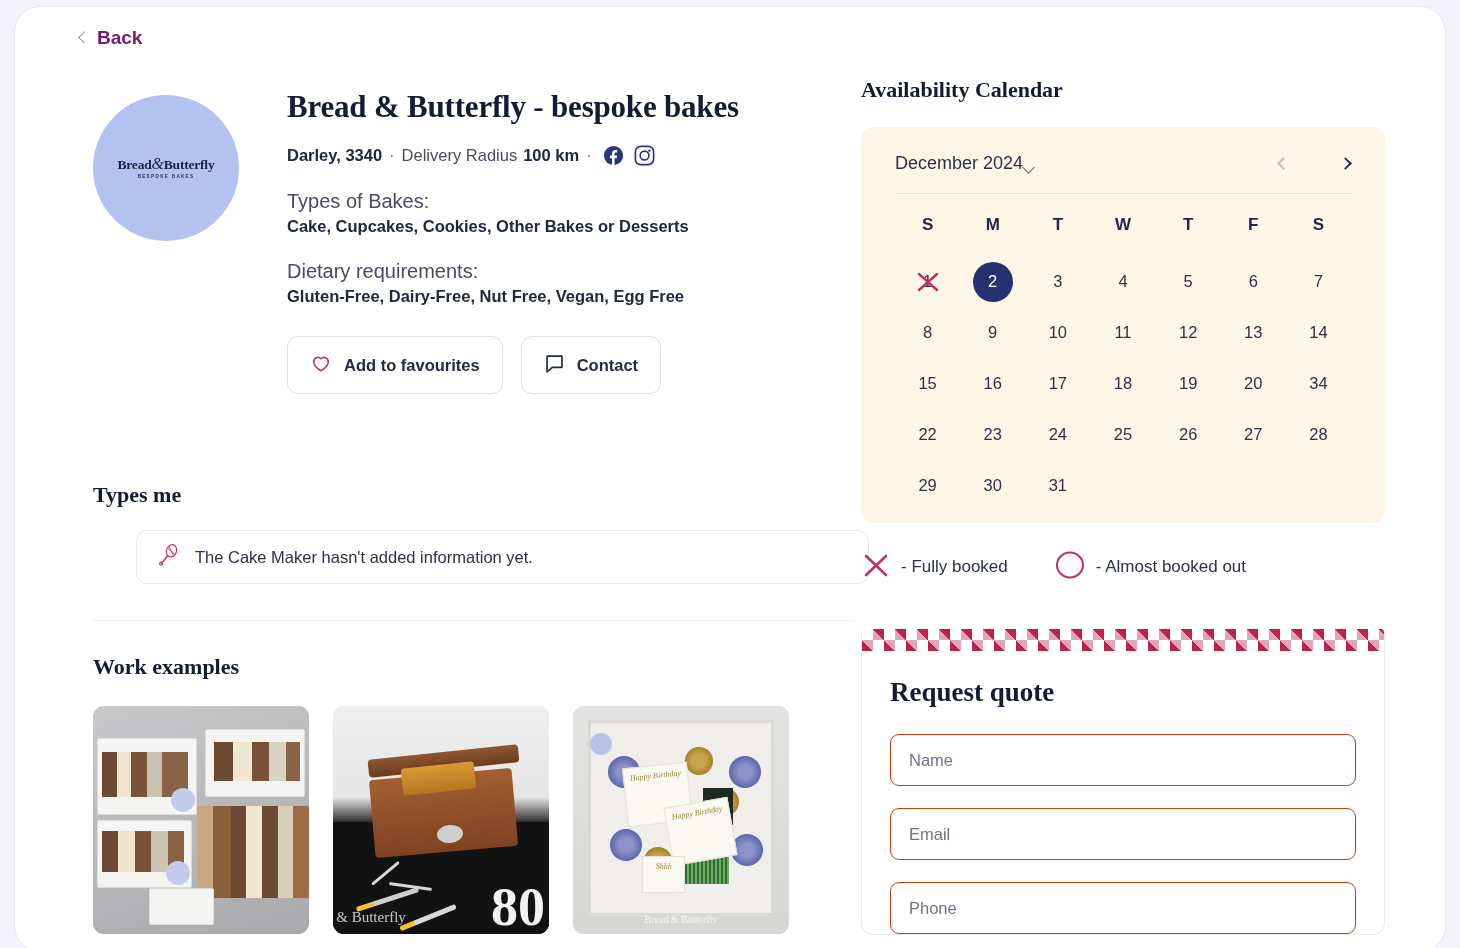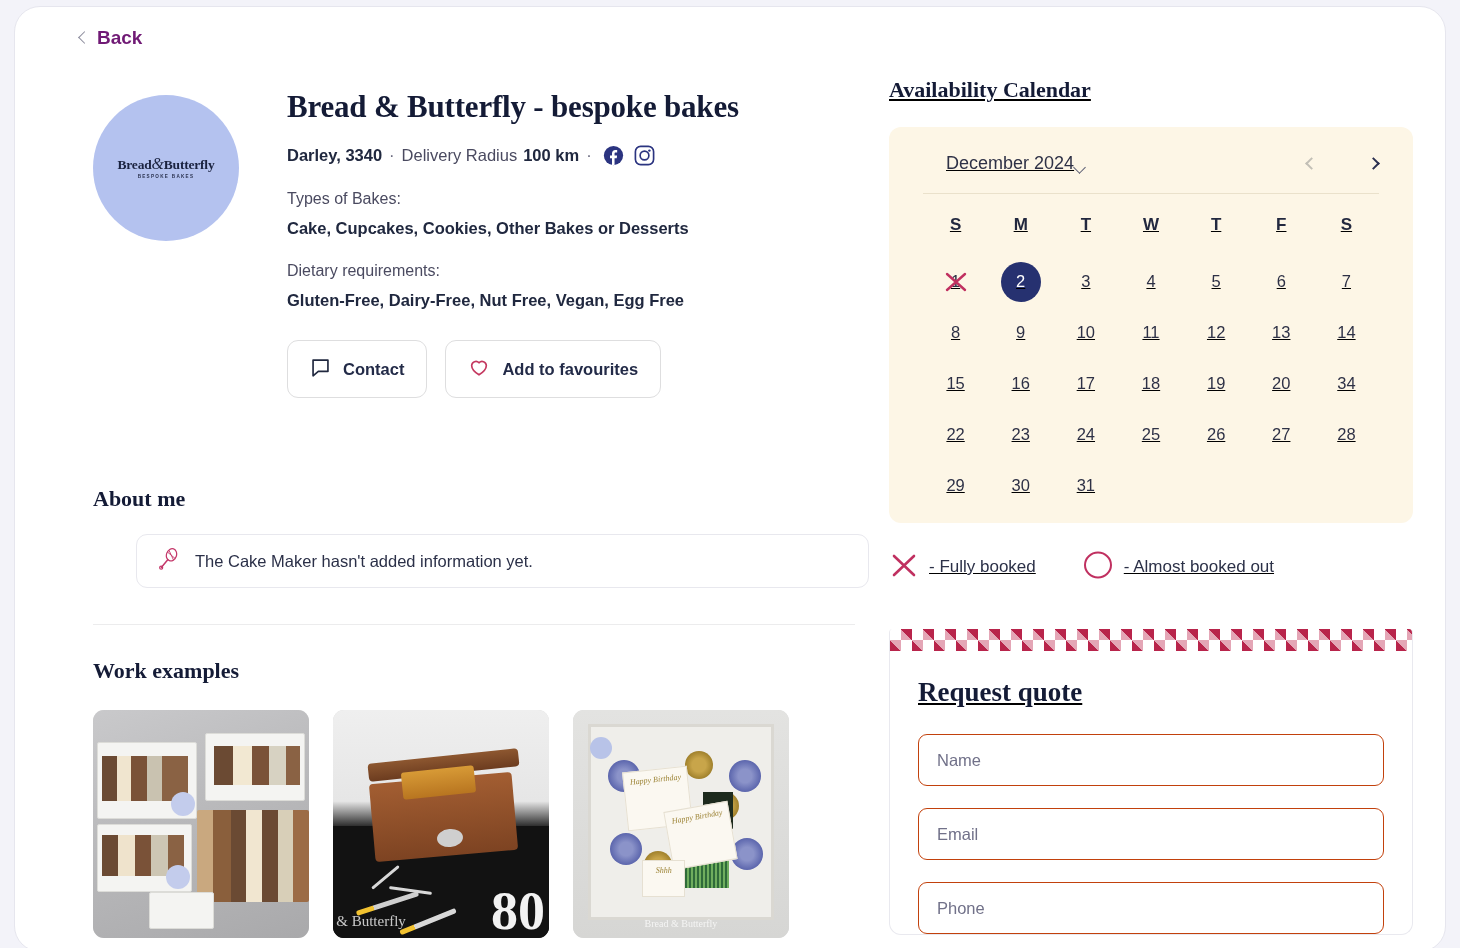--- a/index.html
+++ b/index.html
@@ -67,22 +67,22 @@
     margin-top: 20px;
     display: flex; align-items: center;
     font-size: 16.5px; color: #4a4a60;
   }
   .meta-line .b { font-weight: 700; color: #20283f; }
   .dot-sep { margin: 0 7px; color: #6b6b80; }
   .social { display: flex; align-items: center; gap: 10px; margin-left: 4px; }
   .soc-icon { cursor: pointer; display: flex; }
 
   .field-block { margin-top: 24px; }
-  .field-label { font-size: 16px; color: #4a4a60; }
-  .field-value { font-size: 16.5px; color: #20283f; font-weight: 700; margin-top: 11px; }
+  .field-label { font-size: 20px; color: #4a4a60; }
+  .field-value { font-size: 16.5px; color: #20283f; font-weight: 700; margin-top: 4px; }
 
   .btn-row { display: flex; gap: 18px; margin-top: 30px; }
   .btn {
     display: flex; align-items: center; gap: 12px;
     border: 1px solid #dededf; border-radius: 11px;
     background: #fff; padding: 15px 22px;
     cursor: pointer;
   }
   .btn-label { font-size: 16.5px; font-weight: 700; color: #232b48; }
 
@@ -130,35 +130,35 @@
   .ph3 .tray { position:absolute; left:7%; top:6%; width:86%; height:86%; background:#efeeea; border:3px solid #dad8d2;}
   .ph3 .ros { position:absolute; width:32px;height:32px;border-radius:50%;background:radial-gradient(circle,#8b93c9 30%,#5c66ad 70%);}
   .ph3 .gold { position:absolute; width:28px;height:28px;border-radius:50%;background:radial-gradient(circle,#c8a54a 35%,#9b7c28 75%);}
   .ph3 .card { position:absolute; background:#fbf8f1; border:1px solid #e6e0d2; transform:rotate(-6deg);}
   .ph3 .cardtxt { font-family:"Liberation Serif",serif; font-style:italic; font-size:8px; color:#9d8436; text-align:center; line-height:1.2; padding-top:5px;}
   .ph3 .grn { position:absolute; background:#2f6b3a; }
   .ph3 .wm { position:absolute; left:0; right:0; bottom:9px; text-align:center; font-family:"Liberation Serif",serif; font-size:10px; color:#fff; opacity:.75;}
   .ph3 .badge { position:absolute; left:8%; top:12%; width:22px;height:22px;border-radius:50%;background:#b8c3e8;}
 
   
-  .right-col { position: absolute; left: 860px; top: 70px; width: 540px; text-decoration: underline; }
+  .right-col { position: absolute; left: 832px; top: 70px; width: 540px; }
 
   .cal-heading {
     font-family: "Liberation Serif", serif;
     font-size: 22px; font-weight: 700; color: #141b36;
     margin-left: 14px;
   }
   .cal-card {
     margin-top: 24px; margin-left: 14px;
     width: 524px; height: 396px;
     background: #fdf6e6; border-radius: 12px;
     padding: 26px 34px 0 34px;
   }
   .cal-top { display: flex; align-items: center; justify-content: space-between; }
-  .cal-month-btn { display: flex; align-items: flex-end; gap: 0; cursor: pointer; margin-left: 23px; }
+  .cal-month-btn { display: flex; align-items: flex-end; gap: 0; cursor: pointer; }
   .cal-month { font-size: 18px; color: #2e3146; }
   .chev-down { width:11px; height:11px; position:relative; }
   .chev-down::before { content:""; position:absolute; left:1px; top:0;
     width:8px;height:8px;border-right:1.6px solid #5a5d72;border-bottom:1.6px solid #5a5d72;
     transform:rotate(45deg);}
   .cal-navs { display:flex; align-items:center; gap: 50px; }
   .nav-chev { width:12px;height:16px; position:relative; cursor:pointer; }
   .nav-chev span { position:absolute; left:2px; top:3px; width:9px;height:9px; }
   .nav-prev span { border-left:2px solid #c2bfb6; border-bottom:2px solid #c2bfb6; transform:rotate(45deg);}
   .nav-next span { border-right:2px solid #2b3050; border-top:2px solid #2b3050; transform:rotate(45deg);}
@@ -278,40 +278,40 @@
         </div>
 
         <div class="field-block">
           <div class="field-label">Dietary requirements:</div>
           <div class="field-value">Gluten-Free, Dairy-Free, Nut Free, Vegan, Egg Free</div>
         </div>
 
         <div class="btn-row">
           <div class="btn">
             <span>
+              <svg width="22" height="22" viewBox="0 0 24 24">
+                <path d="M12 20.5s-8-5-8-10.2A4.6 4.6 0 0 1 12 7.4a4.6 4.6 0 0 1 8 2.9c0 5.2-8 10.2-8 10.2z" fill="none" stroke="#c4385f" stroke-width="1.8" stroke-linejoin="round"></path>
+              </svg>
+            </span>
+            <span class="btn-label">Add to favourites</span>
+          </div>
+          <div class="btn">
+            <span>
               <svg width="21" height="21" viewBox="0 0 24 24">
                 <path d="M3.5 3.5h17v13h-11l-6 5z" fill="none" stroke="#20283f" stroke-width="1.9" stroke-linejoin="round"></path>
               </svg>
             </span>
             <span class="btn-label">Contact</span>
           </div>
-          <div class="btn">
-            <span>
-              <svg width="22" height="22" viewBox="0 0 24 24">
-                <path d="M12 20.5s-8-5-8-10.2A4.6 4.6 0 0 1 12 7.4a4.6 4.6 0 0 1 8 2.9c0 5.2-8 10.2-8 10.2z" fill="none" stroke="#c4385f" stroke-width="1.8" stroke-linejoin="round"></path>
-              </svg>
-            </span>
-            <span class="btn-label">Add to favourites</span>
-          </div>
         </div>
       </div>
     </div>
 
     <div class="about-wrap">
-      <div class="section-title">About me</div>
+      <div class="section-title">Types me</div>
       <div class="about-box">
         <span>
           <svg width="20" height="22" viewBox="0 0 24 26">
             <ellipse cx="15" cy="8" rx="6" ry="7.5" fill="none" stroke="#c4386a" stroke-width="1.5" transform="rotate(20 15 8)"></ellipse>
             <path d="M10 4.5 L19.5 12.5 M12 2.6 L17.5 14.4" stroke="#c4386a" stroke-width="1.1" fill="none"></path>
             <path d="M10.5 14 L3 23" stroke="#c4386a" stroke-width="1.8" stroke-linecap="round"></path>
             <circle cx="2.6" cy="23.4" r="1.8" fill="none" stroke="#c4386a" stroke-width="1.5"></circle>
           </svg>
         </span>
         <span class="about-text">The Cake Maker hasn't added information yet.</span>

